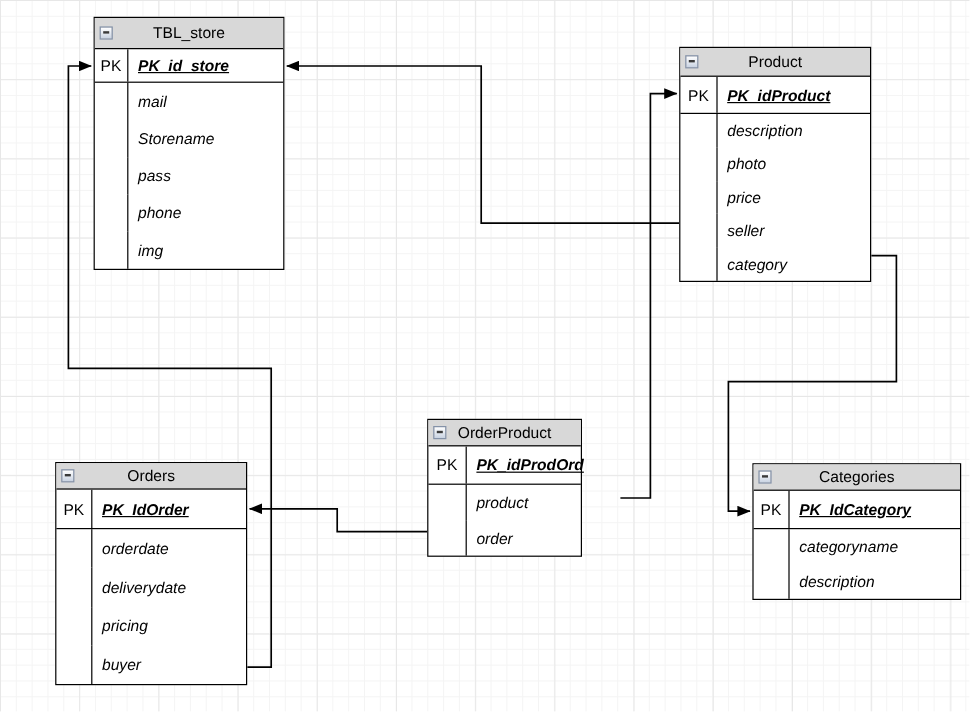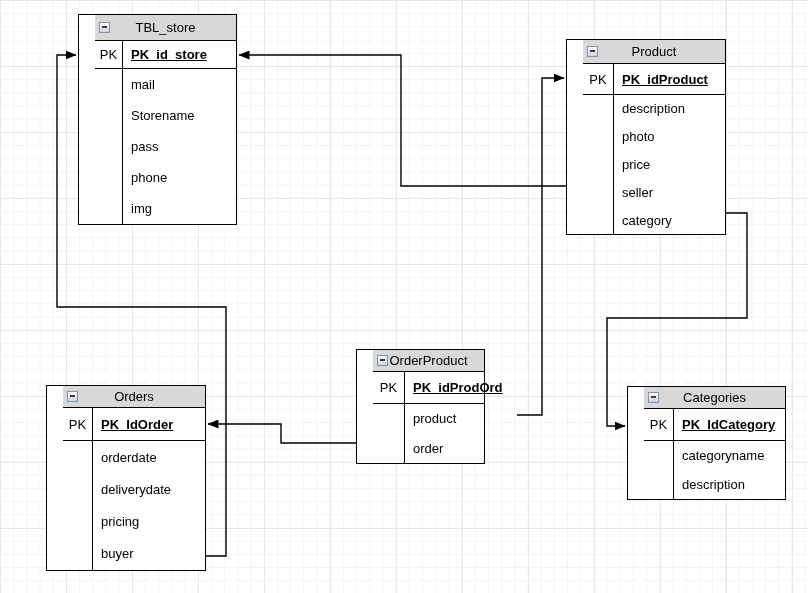--- a/index.html
+++ b/index.html
@@ -16,21 +16,21 @@
     background-size:66px 66px,66px 66px,13.2px 13.2px,13.2px 13.2px;
   }
   #edges{position:absolute;left:0;top:0;width:808px;height:593px;}
   #edges polyline{fill:none;stroke:#000000;stroke-width:1.4px;}
   .entity{
     position:absolute;
     box-sizing:border-box;
     border:1.5px solid #000000;
     background:#ffffff;
     display:flex;flex-direction:column;
-    font-size:13px;color:#000000;padding-left:16px;
+    font-size:13px;color:#000000;
   }
   .hdr{
     position:relative;
     box-sizing:border-box;
     flex:0 0 auto;
     background:#d8d8d8;
     border-bottom:1px solid #000000;
     display:flex;align-items:center;justify-content:center;
   }
   .collapse{
@@ -51,20 +51,21 @@
   .keycol{
     box-sizing:border-box;
     flex:0 0 auto;
     border-right:1px solid #000000;
     display:flex;align-items:center;justify-content:center;
   }
   .fieldcell{
     flex:1 1 auto;
     display:flex;align-items:center;
     padding-left:8px;
+    font-style:italic;
   }
   .pkrow .fieldcell{font-weight:bold;text-decoration:underline;}
   .attrs{flex:1 1 auto;display:flex;flex-direction:column;}
   .attrrow{flex:1 1 auto;display:flex;align-items:stretch;}
 </style>
 </head>
 <body>
 
 <div class="canvas">
   <svg id="edges" xmlns="http://www.w3.org/2000/svg">
@@ -195,21 +196,21 @@
           <div class="attrrow">
             <div class="keycol" style="width: 30px;"></div>
             <div class="fieldcell">pricing</div>
           </div>
           <div class="attrrow">
             <div class="keycol" style="width: 30px;"></div>
             <div class="fieldcell">buyer</div>
           </div>
         </div>
       </div>
-      <div class="entity" style="left: 627px; top: 386px; width: 159px; height: 114px;">
+      <div class="entity" style="left: 627px; top: 386px; width: 174px; height: 114px;">
         <div class="hdr" style="height: 22px;">
           <span class="collapse">
             <span class="minus"></span>
           </span>
           <span>Categories</span>
         </div>
         <div class="pkrow" style="height: 32px;">
           <div class="keycol" style="width: 30px;">PK</div>
           <div class="fieldcell">PK_IdCategory</div>
         </div>

